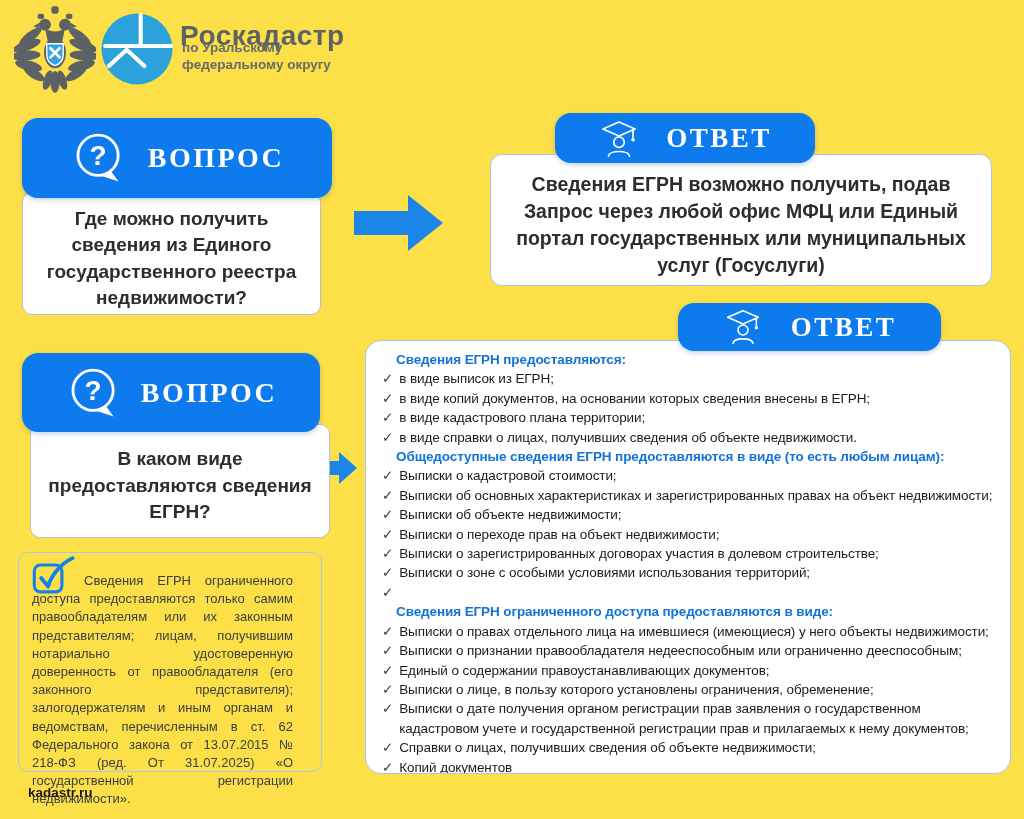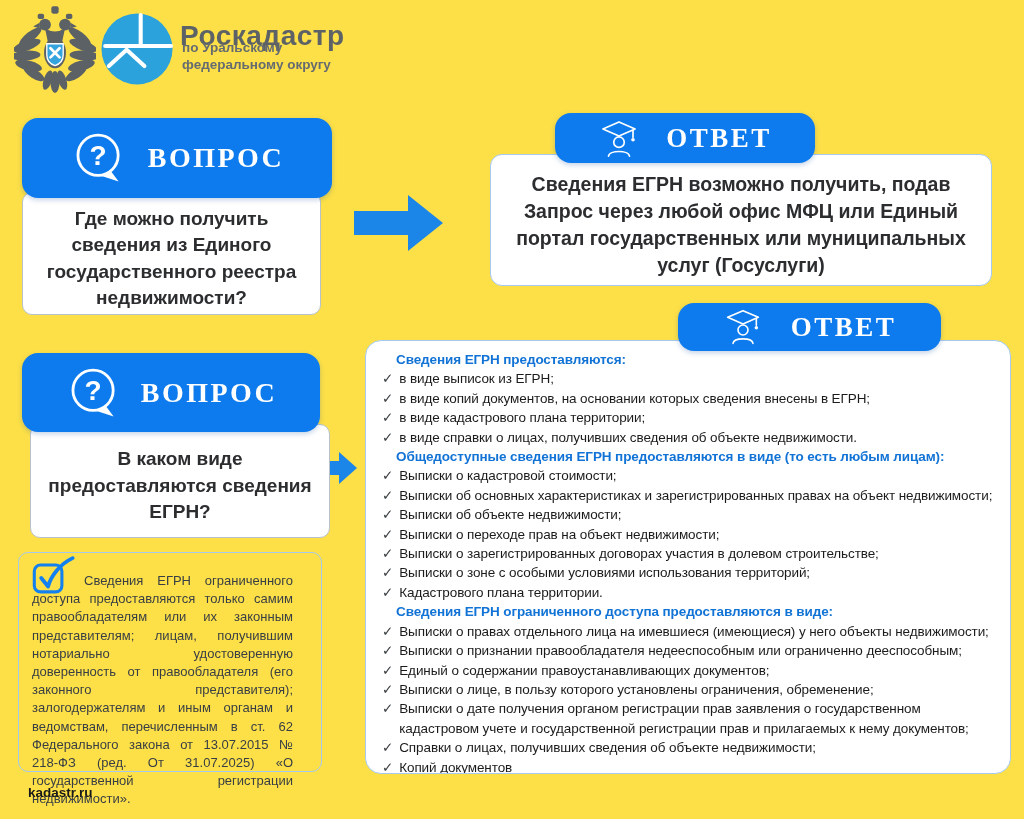--- a/index.html
+++ b/index.html
@@ -205,21 +205,20 @@
         <div class="sec-i">
           <span class="ck">✓</span>
           <span>Выписки о зарегистрированных договорах участия в долевом строительстве;</span>
         </div>
         <div class="sec-i">
           <span class="ck">✓</span>
           <span>Выписки о зоне с особыми условиями использования территорий;</span>
         </div>
         <div class="sec-i">
           <span class="ck">✓</span>
-          <span>Кадастрового плана территории.</span>
         </div>
         <div class="sec-h">Сведения ЕГРН ограниченного доступа предоставляются в виде:</div>
         <div class="sec-i">
           <span class="ck">✓</span>
           <span>Выписки о правах отдельного лица на имевшиеся (имеющиеся) у него объекты недвижимости;</span>
         </div>
         <div class="sec-i">
           <span class="ck">✓</span>
           <span>Выписки о признании правообладателя недееспособным или ограниченно дееспособным;</span>
         </div>

